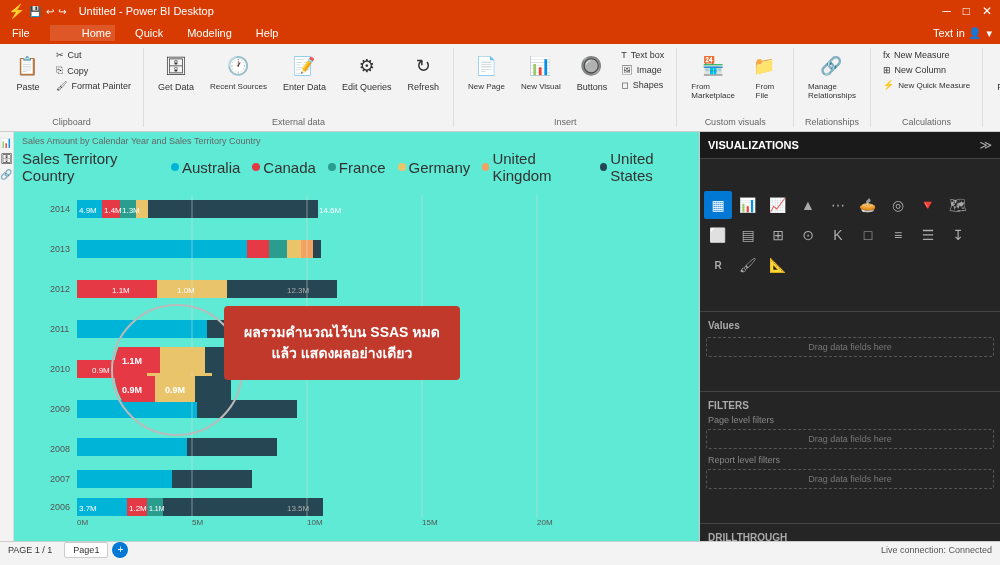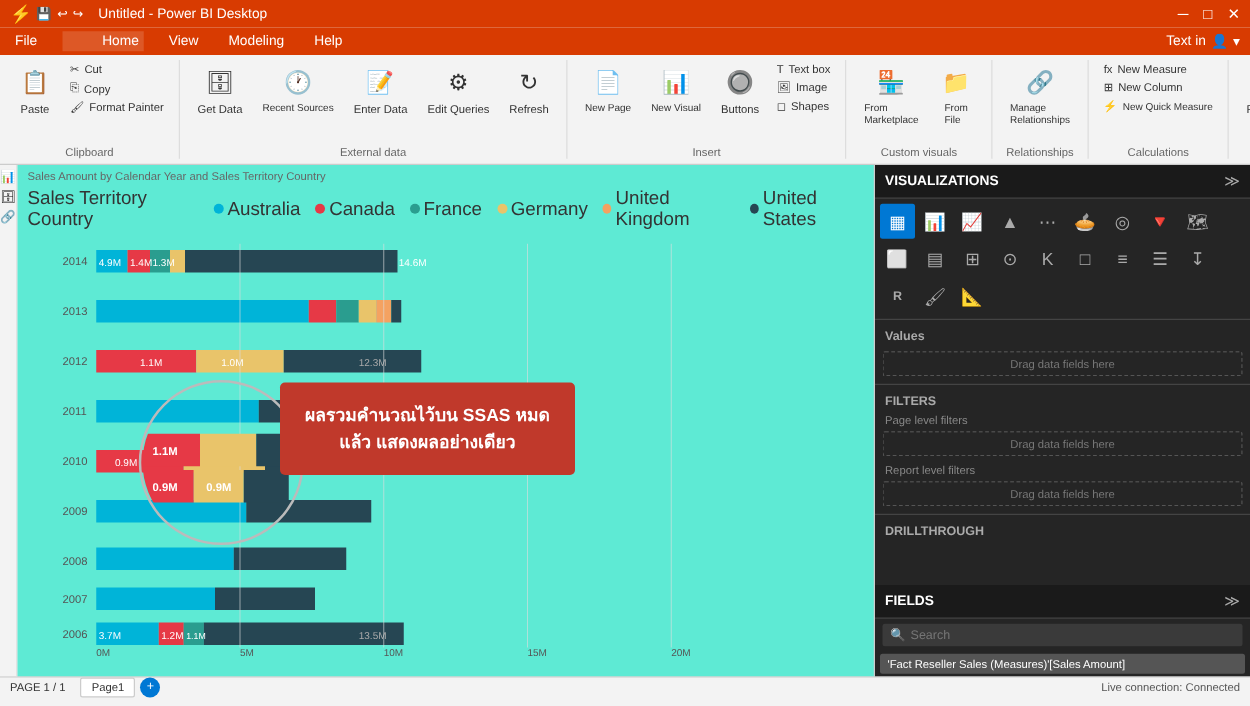--- a/index.html
+++ b/index.html
@@ -167,20 +167,21 @@
     }
 
     
     .right-panel {
       width: 300px;
       background: #252525;
       color: #ccc;
       display: flex;
       flex-direction: column;
       overflow-y: auto;
+      gap: 28px;
     }
     .panel-header {
       display: flex;
       align-items: center;
       justify-content: space-between;
       padding: 6px 8px;
       background: #1a1a1a;
       border-bottom: 1px solid #444;
     }
     .panel-title { font-size: 11px; font-weight: bold; color: #fff; }
@@ -348,21 +349,21 @@
   <div class="title-bar-right">
     <span class="title-bar-btn">─</span>
     <span class="title-bar-btn">□</span>
     <span class="title-bar-btn">✕</span>
   </div>
 </div>
 
 <div class="menu-bar">
   <span class="menu-item">File</span>
   <span class="menu-item" style="background:rgba(255,255,255,0.15);padding-left:32px;">Home</span>
-  <span class="menu-item">View</span>
+  <span class="menu-item">Quick</span>
   <span class="menu-item">Modeling</span>
   <span class="menu-item">Help</span>
   <div class="sign-in">
     <span style="cursor:pointer;">Text in</span>
     <span>👤</span>
     <span>▾</span>
   </div>
 </div>
 
 <div class="ribbon">

